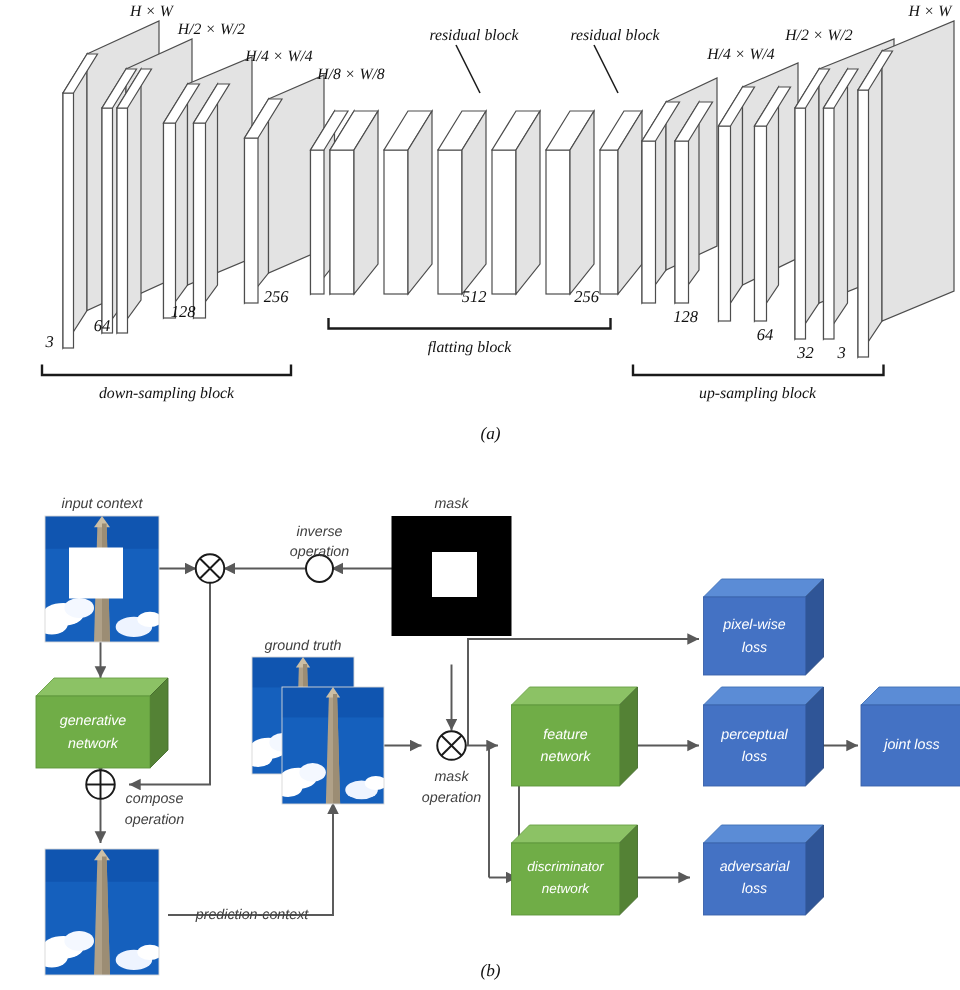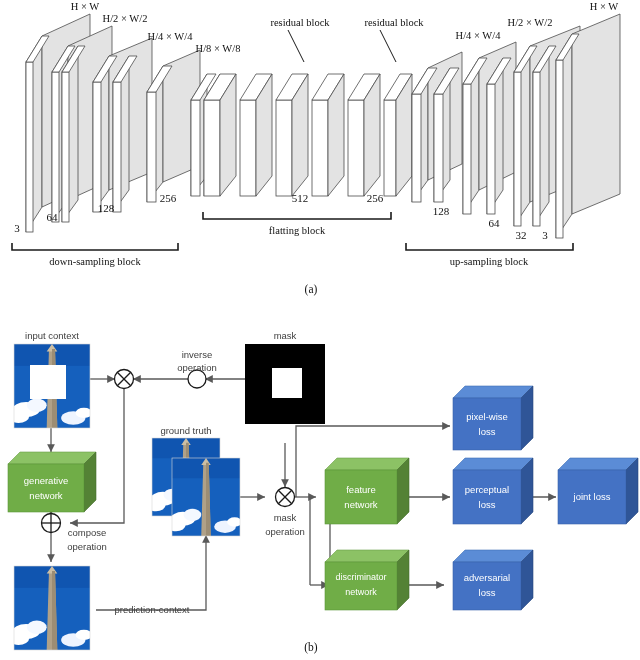--- a/index.html
+++ b/index.html
@@ -1,18 +1,18 @@
 <!DOCTYPE html>
 <html><head>
 <meta charset="utf-8">
 <style>
   html,body{margin:0;padding:0;background:#ffffff;}
   body{width:640px;height:660px;position:relative;overflow:hidden;
        font-family:"Liberation Sans", sans-serif;}
-  .fig{position:absolute;left:0;top:0;width:515px;height:660px;}
+  .fig{position:absolute;left:16px;top:0;width:515px;height:660px;font-style:italic;}
   svg{display:block;}
   .serif{font-family:"Liberation Serif", serif;}
   .sans{font-family:"Liberation Sans", sans-serif;}
   text{dominant-baseline:middle;}
 </style>
 </head>
 <body>
 
 <div class="fig">
 <svg width="640" height="660" viewBox="0 0 640 660" xmlns="http://www.w3.org/2000/svg">

